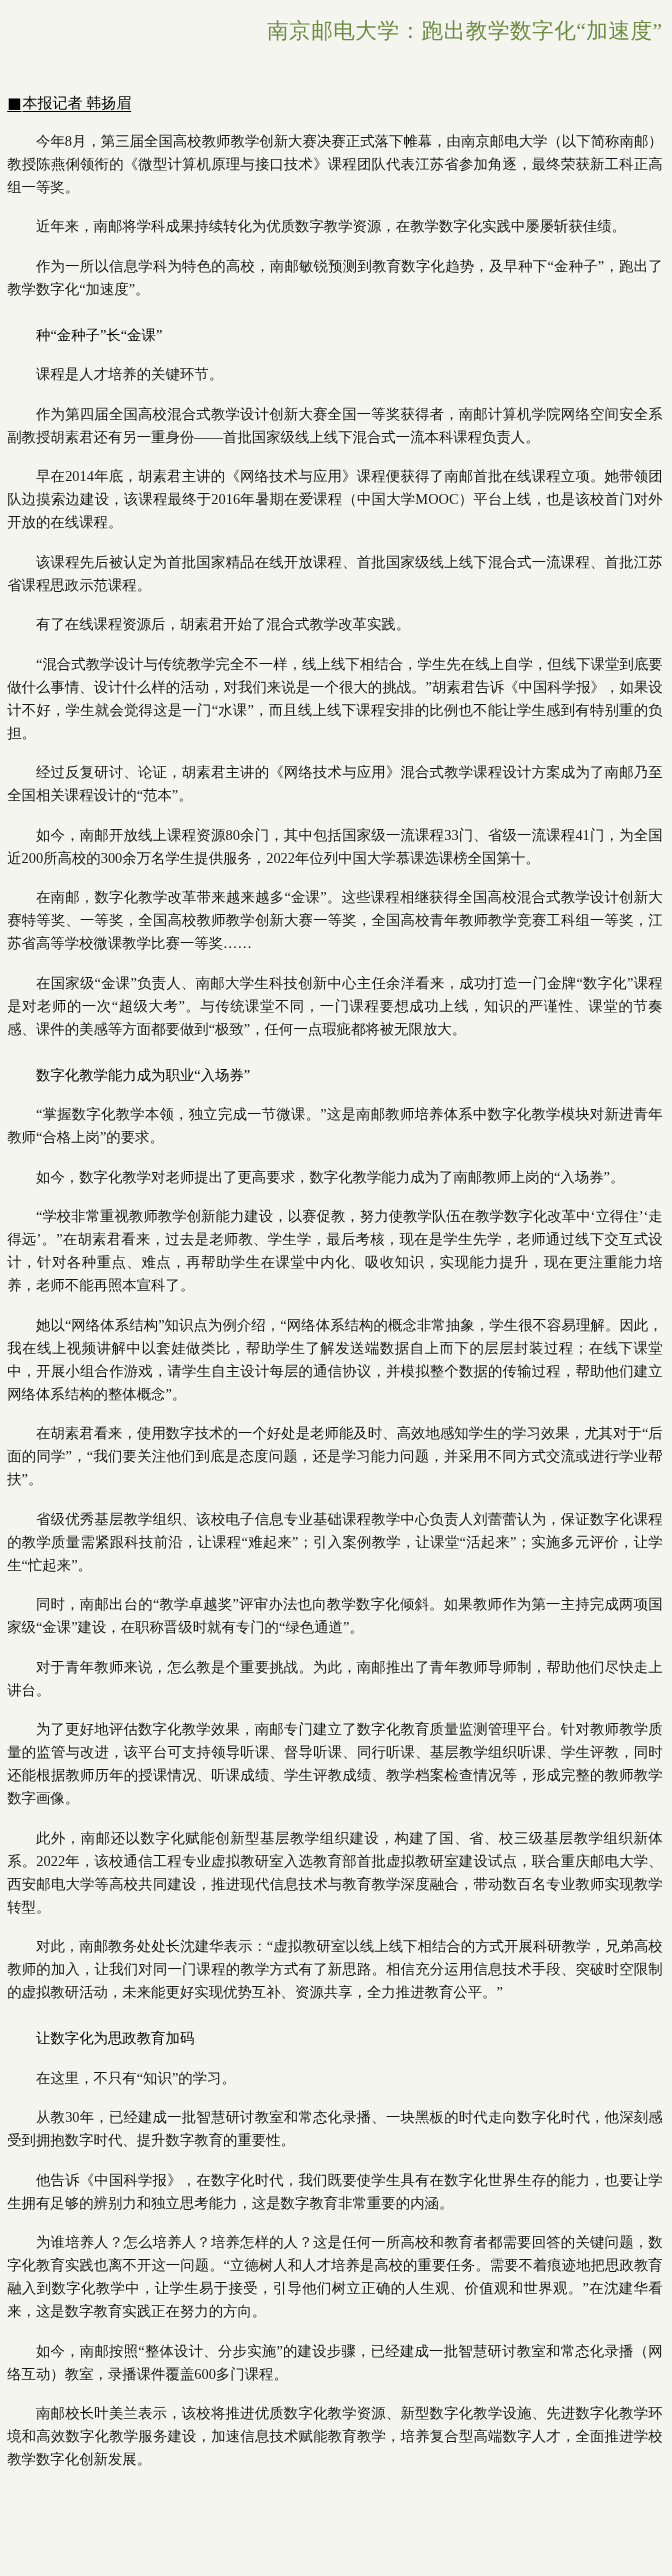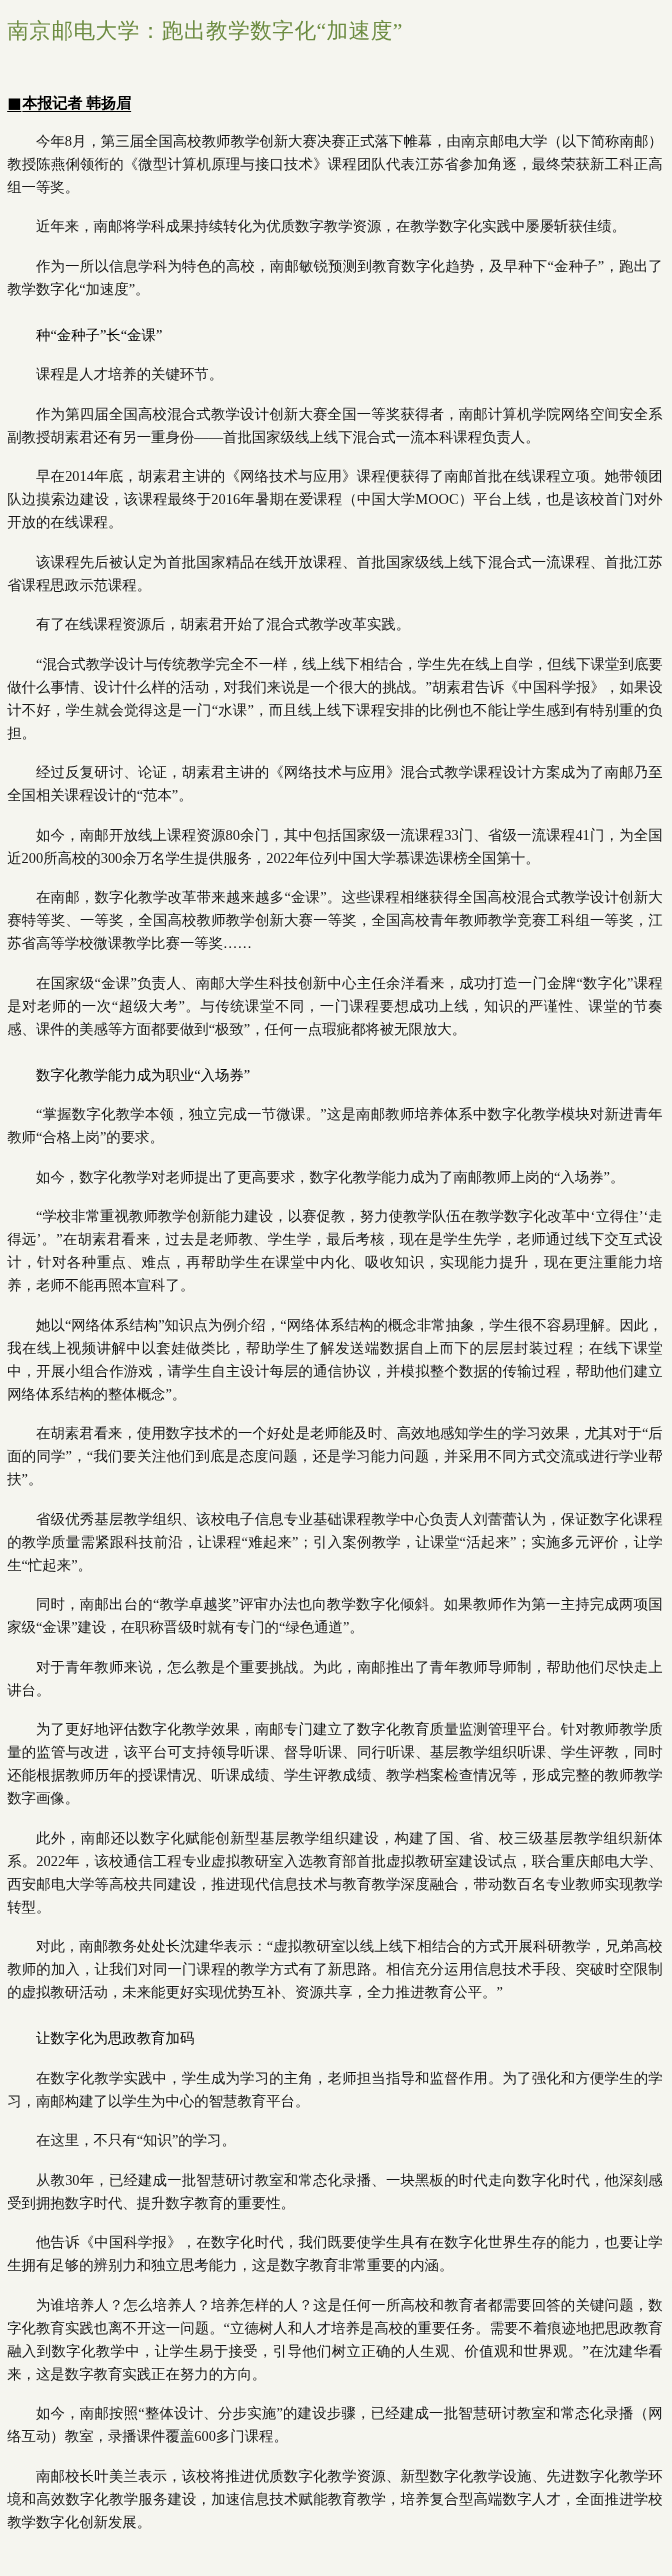--- a/index.html
+++ b/index.html
@@ -11,32 +11,32 @@
     width: 672px;
     min-height: 2592px;
     box-sizing: border-box;
     margin: 0 auto;
     padding: 13.4px 9.3px 20.6px 7.2px;
     background: #f5f5ef;
     font-family: "Liberation Serif", "DejaVu Serif", serif;
     color: #161616;
   }
   .title {
-    text-align: left;
+    text-align: right;
     font-size: 21.6px;
     font-weight: 400;
     color: #6d8c42;
     margin: 3.1px 0 0 0;
     letter-spacing: 0.5px;
   }
   .byline {
     margin: 49px 0 0 0;
     display: inline-block;
     font-size: 15px;
-    font-weight: 700;
+    font-weight: 400;
     text-decoration: underline;
     text-underline-offset: 2.6px;
     color: #000;
   }
   .byline .marker {
     font-family: "DejaVu Sans", sans-serif;
     margin-right: 1px;
   }
   .article-body {
     margin-top: 12.4px;
@@ -90,21 +90,20 @@
     <p class="para">“学校非常重视教师教学创新能力建设，以赛促教，努力使教学队伍在教学数字化改革中‘立得住’‘走得远’。”在胡素君看来，过去是老师教、学生学，最后考核，现在是学生先学，老师通过线下交互式设计，针对各种重点、难点，再帮助学生在课堂中内化、吸收知识，实现能力提升，现在更注重能力培养，老师不能再照本宣科了。</p>
     <p class="para">她以“网络体系结构”知识点为例介绍，“网络体系结构的概念非常抽象，学生很不容易理解。因此，我在线上视频讲解中以套娃做类比，帮助学生了解发送端数据自上而下的层层封装过程；在线下课堂中，开展小组合作游戏，请学生自主设计每层的通信协议，并模拟整个数据的传输过程，帮助他们建立网络体系结构的整体概念”。</p>
     <p class="para">在胡素君看来，使用数字技术的一个好处是老师能及时、高效地感知学生的学习效果，尤其对于“后面的同学”，“我们要关注他们到底是态度问题，还是学习能力问题，并采用不同方式交流或进行学业帮扶”。</p>
     <p class="para">省级优秀基层教学组织、该校电子信息专业基础课程教学中心负责人刘蕾蕾认为，保证数字化课程的教学质量需紧跟科技前沿，让课程“难起来”；引入案例教学，让课堂“活起来”；实施多元评价，让学生“忙起来”。</p>
     <p class="para">同时，南邮出台的“教学卓越奖”评审办法也向教学数字化倾斜。如果教师作为第一主持完成两项国家级“金课”建设，在职称晋级时就有专门的“绿色通道”。</p>
     <p class="para">对于青年教师来说，怎么教是个重要挑战。为此，南邮推出了青年教师导师制，帮助他们尽快走上讲台。</p>
     <p class="para">为了更好地评估数字化教学效果，南邮专门建立了数字化教育质量监测管理平台。针对教师教学质量的监管与改进，该平台可支持领导听课、督导听课、同行听课、基层教学组织听课、学生评教，同时还能根据教师历年的授课情况、听课成绩、学生评教成绩、教学档案检查情况等，形成完整的教师教学数字画像。</p>
     <p class="para">此外，南邮还以数字化赋能创新型基层教学组织建设，构建了国、省、校三级基层教学组织新体系。2022年，该校通信工程专业虚拟教研室入选教育部首批虚拟教研室建设试点，联合重庆邮电大学、西安邮电大学等高校共同建设，推进现代信息技术与教育教学深度融合，带动数百名专业教师实现教学转型。</p>
     <p class="para">对此，南邮教务处处长沈建华表示：“虚拟教研室以线上线下相结合的方式开展科研教学，兄弟高校教师的加入，让我们对同一门课程的教学方式有了新思路。相信充分运用信息技术手段、突破时空限制的虚拟教研活动，未来能更好实现优势互补、资源共享，全力推进教育公平。”</p>
     <h2 class="sec-heading">让数字化为思政教育加码</h2>
-    <p class="para">在数字化教学实践中，学生成为学习的主角，老师担当指导和监督作用。为了强化和方便学生的学习，南邮构建了以学生为中心的智慧教育平台。</p>
     <p class="para">在这里，不只有“知识”的学习。</p>
     <p class="para">从教30年，已经建成一批智慧研讨教室和常态化录播、一块黑板的时代走向数字化时代，他深刻感受到拥抱数字时代、提升数字教育的重要性。</p>
     <p class="para">他告诉《中国科学报》，在数字化时代，我们既要使学生具有在数字化世界生存的能力，也要让学生拥有足够的辨别力和独立思考能力，这是数字教育非常重要的内涵。</p>
     <p class="para">为谁培养人？怎么培养人？培养怎样的人？这是任何一所高校和教育者都需要回答的关键问题，数字化教育实践也离不开这一问题。“立德树人和人才培养是高校的重要任务。需要不着痕迹地把思政教育融入到数字化教学中，让学生易于接受，引导他们树立正确的人生观、价值观和世界观。”在沈建华看来，这是数字教育实践正在努力的方向。</p>
     <p class="para">如今，南邮按照“整体设计、分步实施”的建设步骤，已经建成一批智慧研讨教室和常态化录播（网络互动）教室，录播课件覆盖600多门课程。</p>
     <p class="para">南邮校长叶美兰表示，该校将推进优质数字化教学资源、新型数字化教学设施、先进数字化教学环境和高效数字化教学服务建设，加速信息技术赋能教育教学，培养复合型高端数字人才，全面推进学校教学数字化创新发展。</p>
   </div>
 
 </div>
 

